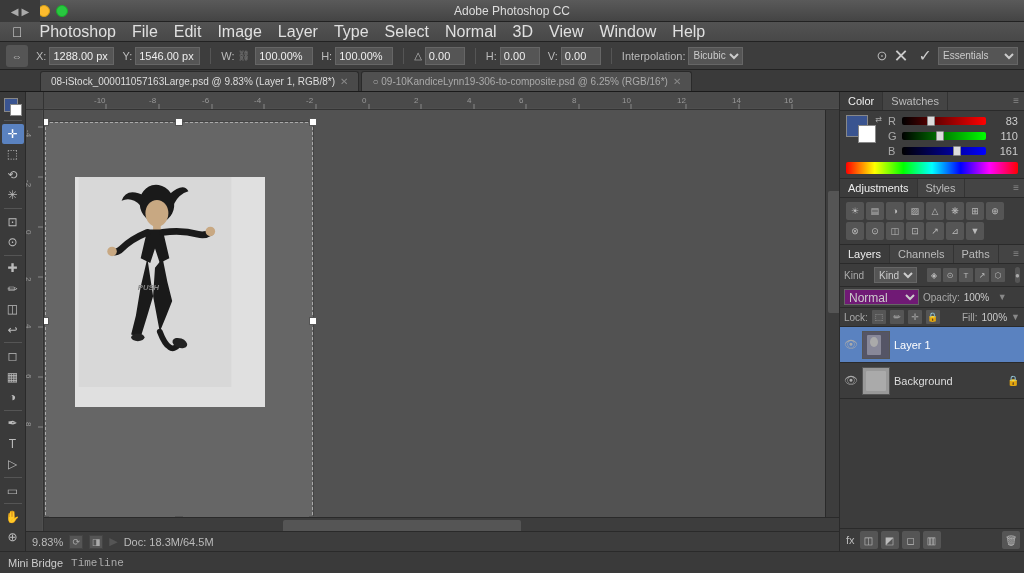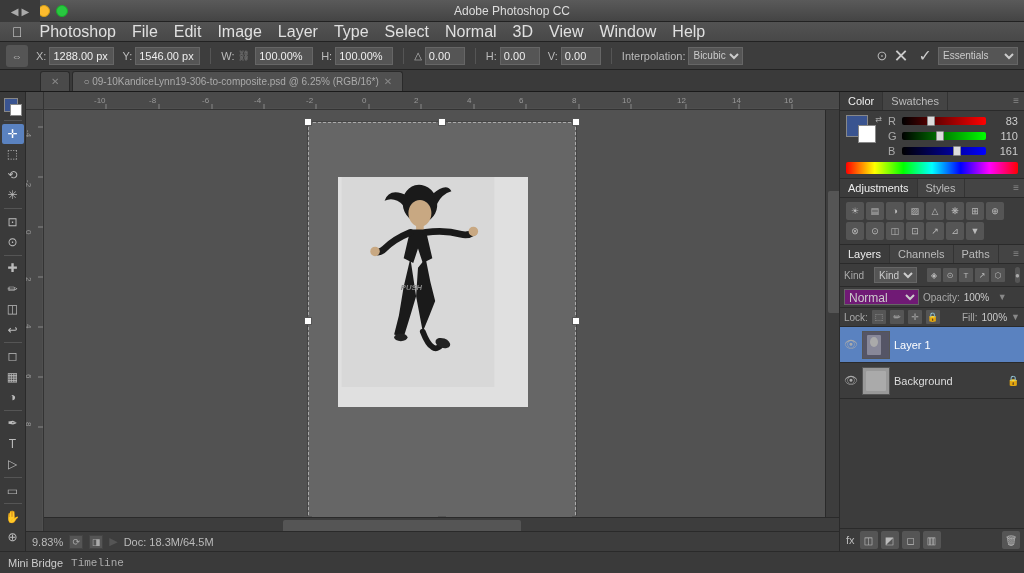--- a/index.html
+++ b/index.html
@@ -161,21 +161,21 @@
       right: 0; bottom: 20px;
       overflow: auto;
       background: #525252;
     }
     #canvas-inner {
       position: relative;
       width: 100%;
       height: 100%;
       display: flex;
       align-items: center;
-      justify-content: center;
+      justify-content: flex-start;
     }
     #document-canvas {
       position: relative;
       width: 270px;
       height: 400px;
       background: #666;
       border: 1px solid #444;
     }
     .transform-handle {
       position: absolute;
@@ -494,20 +494,21 @@
     </select>
   </div>
 </div>
 
 <div id="tab-bar">
   <div style="position:absolute;left:0;top:0;width:40px;height:22px;background:#3a3a3a;display:flex;align-items:center;justify-content:center;gap:3px;padding:0 6px;">
     <span style="font-size:10px;color:#aaa;cursor:pointer;">◀</span>
     <span style="font-size:10px;color:#aaa;cursor:pointer;">▶</span>
   </div>
   <div class="tab active">
+    <span style="font-size:10px;">08-iStock_000011057163Large.psd @ 9.83% (Layer 1, RGB/8*)</span>
     <span class="tab-close">✕</span>
   </div>
   <div class="tab">
     <span style="font-size:10px;">○ 09-10KandiceLynn19-306-to-composite.psd @ 6.25% (RGB/16*)</span>
     <span class="tab-close">✕</span>
   </div>
 </div>
 
 <div id="main-area" style="height:calc(573px - 22px - 20px - 28px - 22px - 22px);">
 

